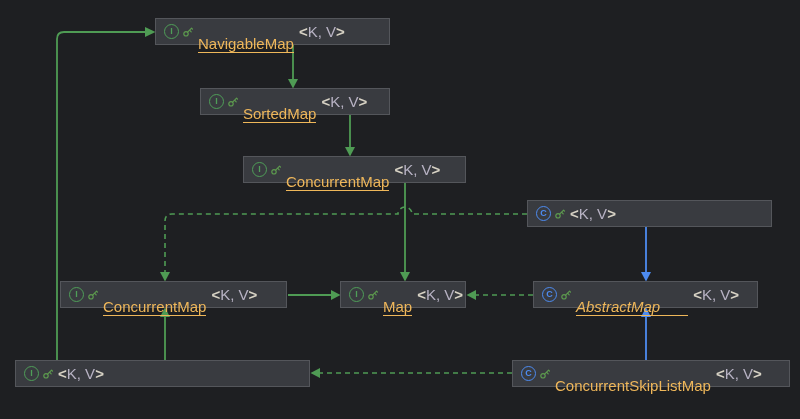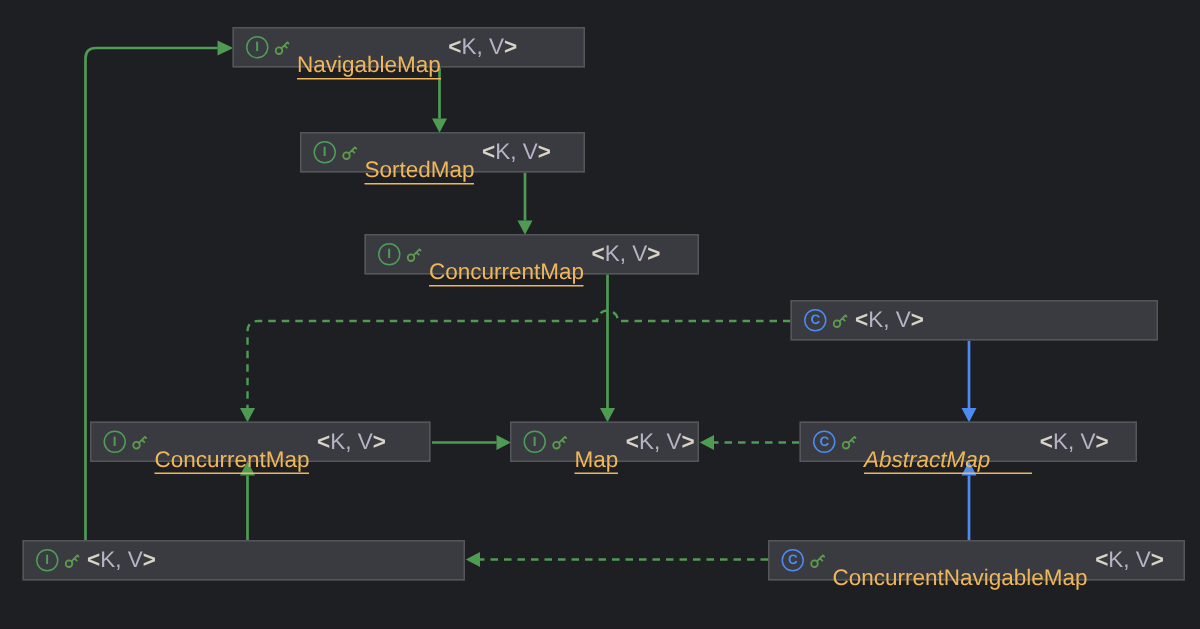--- a/index.html
+++ b/index.html
@@ -198,17 +198,17 @@
   </div>
 
   <div class="node" style="left:512px;top:360px;width:278px">
     <span class="ring cls">C</span>
     <span class="key">
         <svg width="10" height="11" viewBox="0 0 10 11">
           <circle cx="3" cy="7.8" r="2.2" fill="none" stroke="#5d9b4e" stroke-width="1.2"></circle>
           <path d="M4.6,6.2 L8.6,2.2 M6.6,4.2 L8.2,5.8 M8.6,2.2 L9.5,3.1" fill="none" stroke="#5d9b4e" stroke-width="1.2" stroke-linecap="round"></path>
         </svg>
       </span>
-    <span class="name">ConcurrentNavigableMap</span>
+    <span class="name">ConcurrentSkipListMap</span>
     <span class="gen"><b>&lt;</b><span>K, V</span><b>&gt;</b></span>
   </div>
 
 </div>
 
 </body></html>

